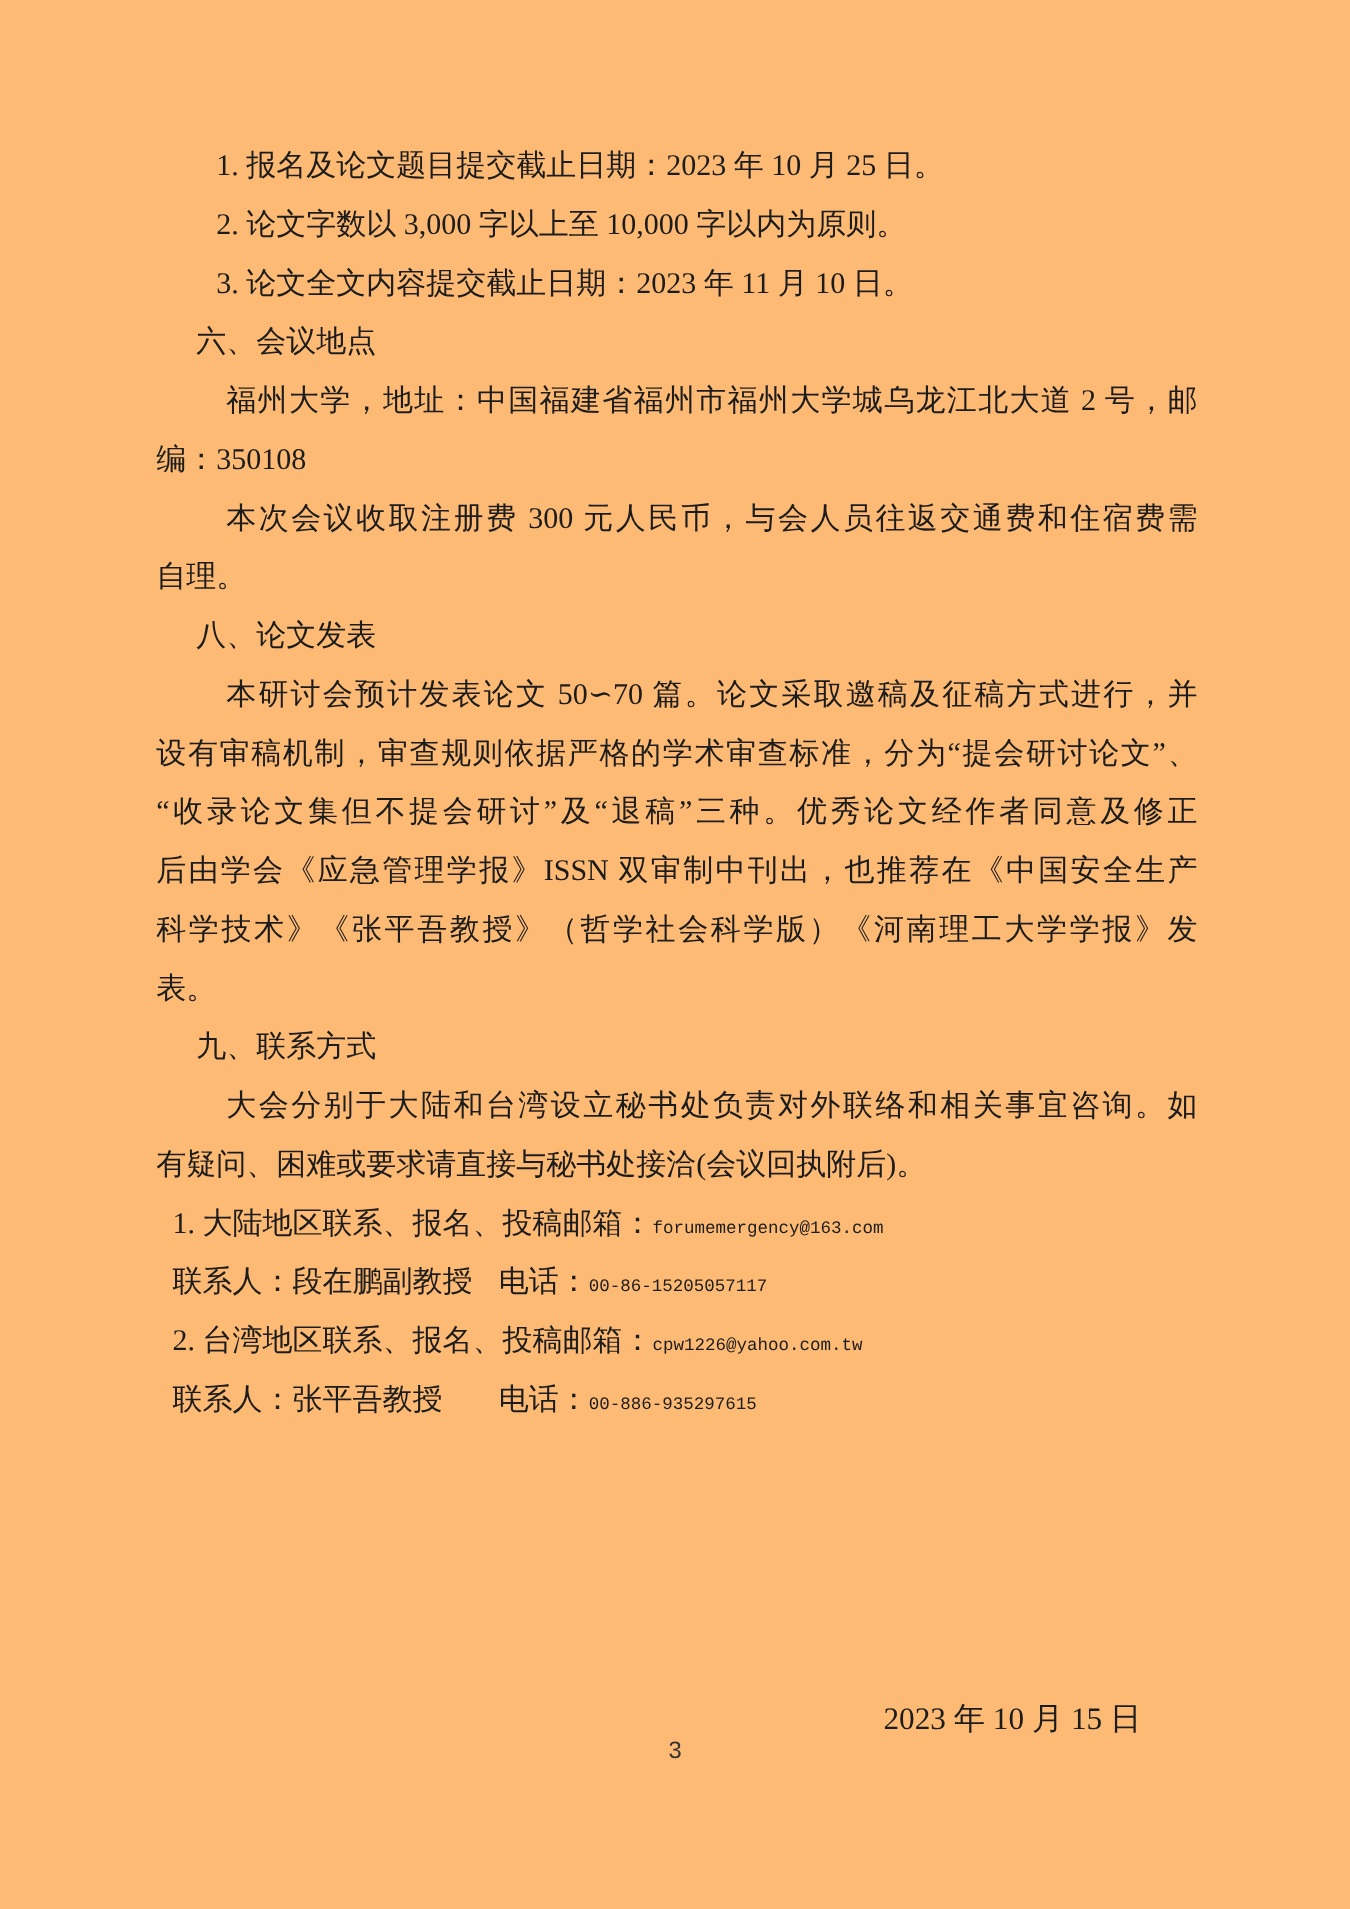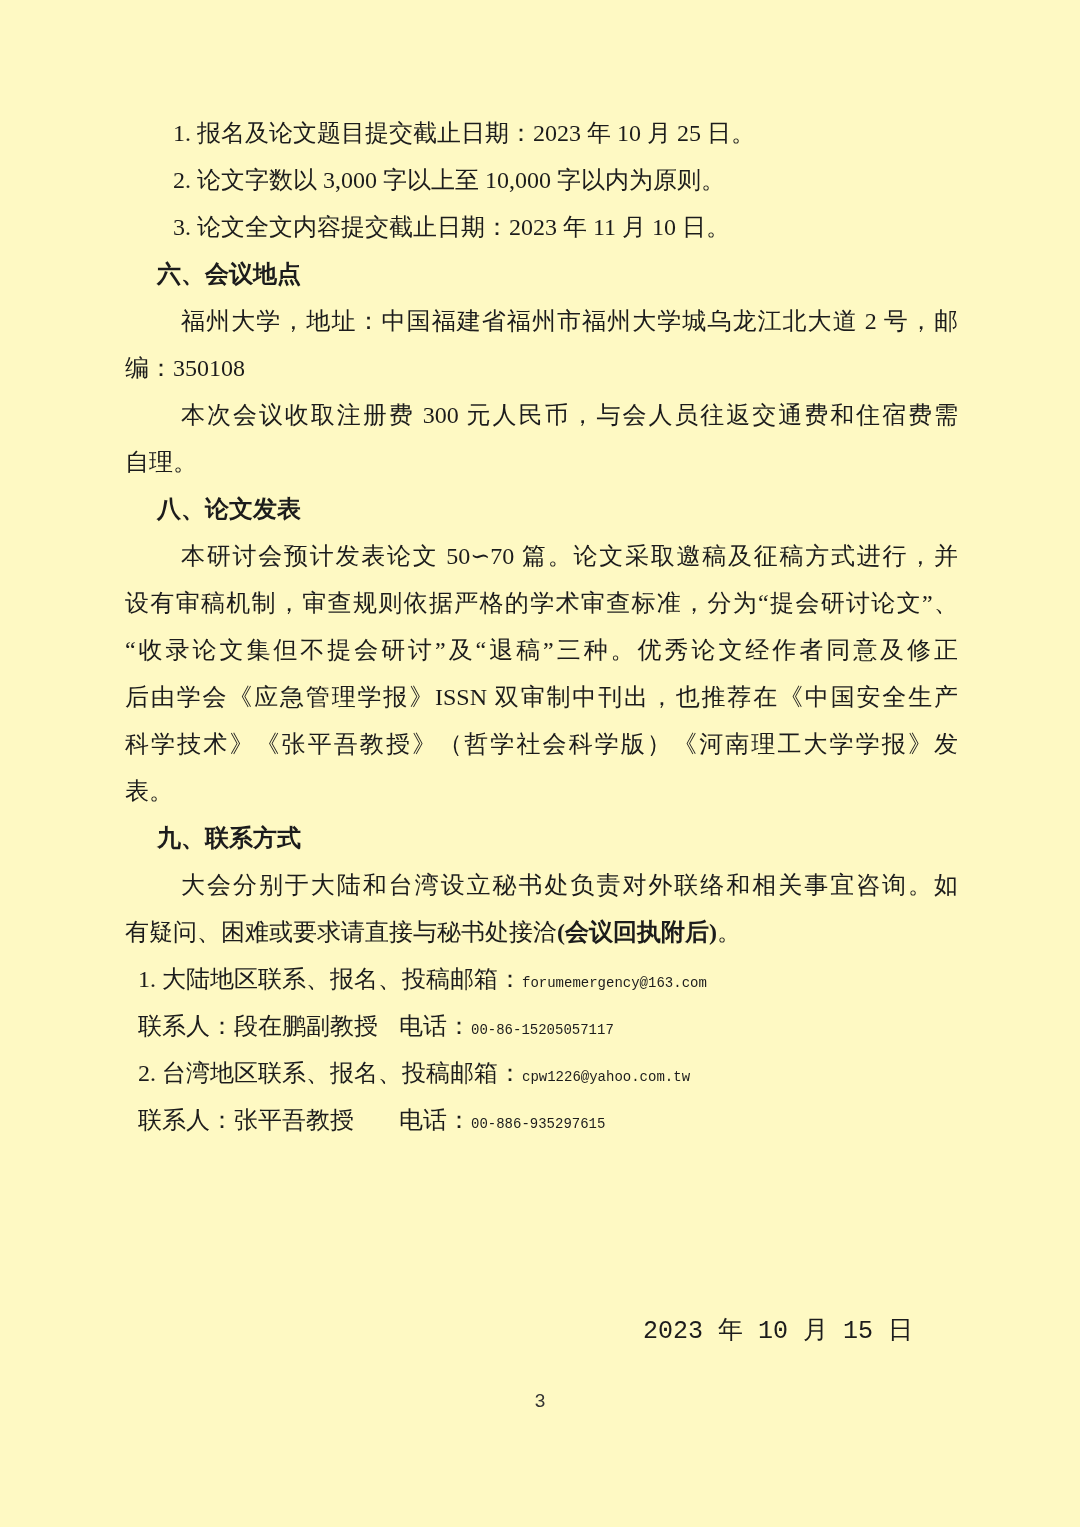--- a/index.html
+++ b/index.html
@@ -1,64 +1,63 @@
 <!DOCTYPE html>
 <html><head>
 <meta charset="utf-8">
 <style>
   html, body { margin: 0; padding: 0; background: #ffffff; }
   .page {
     position: relative;
     width: 1080px;
     height: 1527px;
-    background: #fef9c3;
+    background: #fdba74;
     overflow: hidden;
     font-family: "Liberation Serif", "DejaVu Serif", serif;
     color: #1c1c1c;
   }
   .doc-body {
     position: absolute;
     left: 125px;
     top: 110px;
     width: 833px;
   }
   .line {
     height: 47px;
     line-height: 47px;
     font-size: 24px;
   }
   .line.justify {
     text-align: justify;
     text-align-last: justify;
   }
   .line.header {
-    font-weight: bold;
+    font-weight: normal;
     padding-left: 32px;
   }
   .line.item  { padding-left: 48px; }
   .line.item2 { padding-left: 13px; }
   .line.first { text-indent: 56px; }
-  .seg.bold { font-weight: bold; }
+  .seg.bold { font-weight: normal; }
   .seg.mono {
     font-family: "Liberation Mono", "DejaVu Sans Mono", monospace;
     font-size: 14px;
   }
   .seg.tab { display: inline-block; }
   .doc-date {
     position: absolute;
     left: 125px;
-    top: 1308px;
+    top: 1352px;
     width: 833px;
     height: 47px;
     line-height: 47px;
     font-size: 25px;
     text-align: right;
     padding-right: 45px;
     box-sizing: border-box;
-    font-family: Liberation Mono, monospace;
   }
   .page-number {
     position: absolute;
     left: 0;
     top: 1390px;
     width: 1080px;
     text-align: center;
     font-size: 19px;
     font-family: "Liberation Sans", "DejaVu Sans", sans-serif;
     color: #333333;

